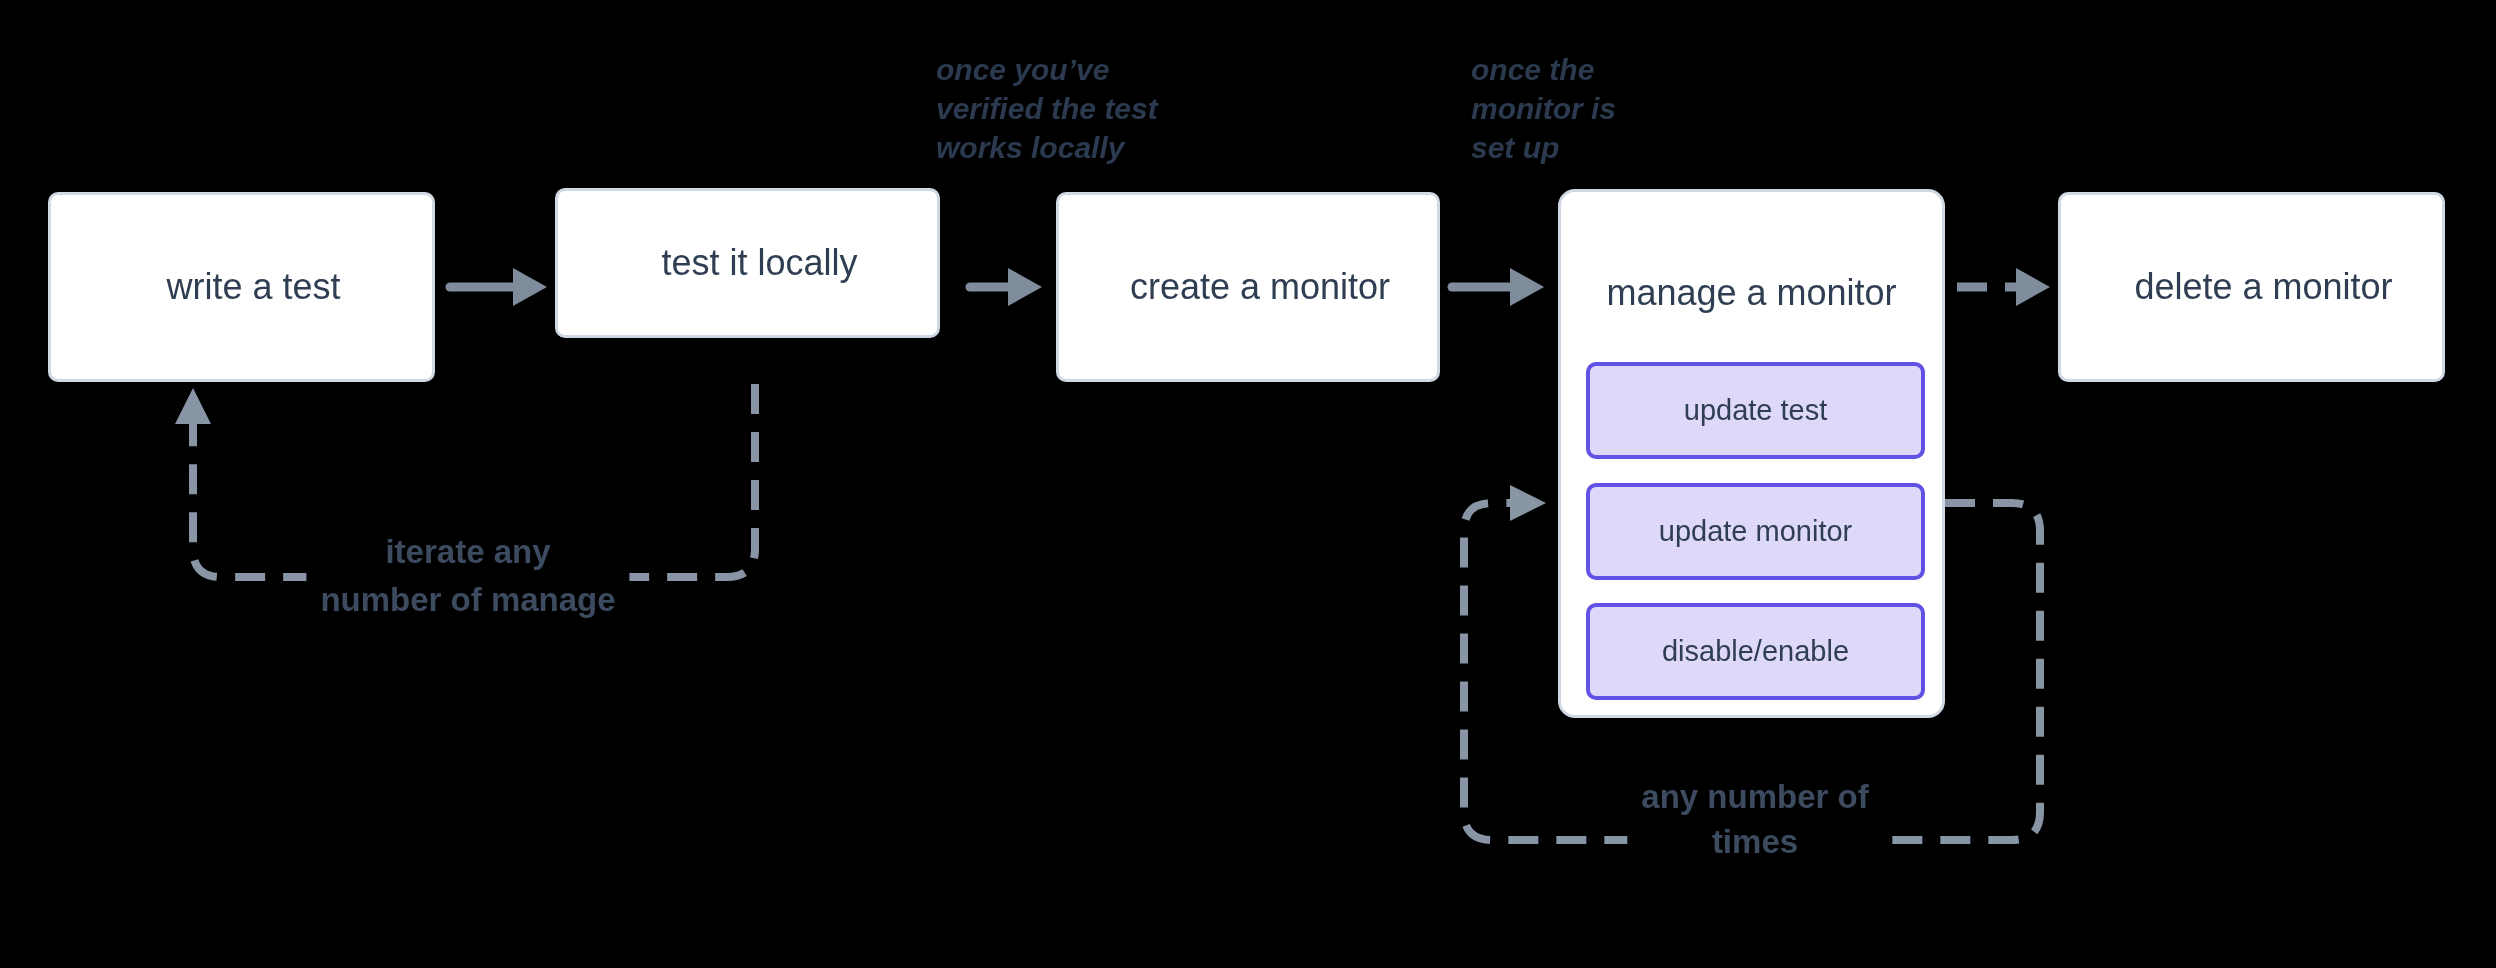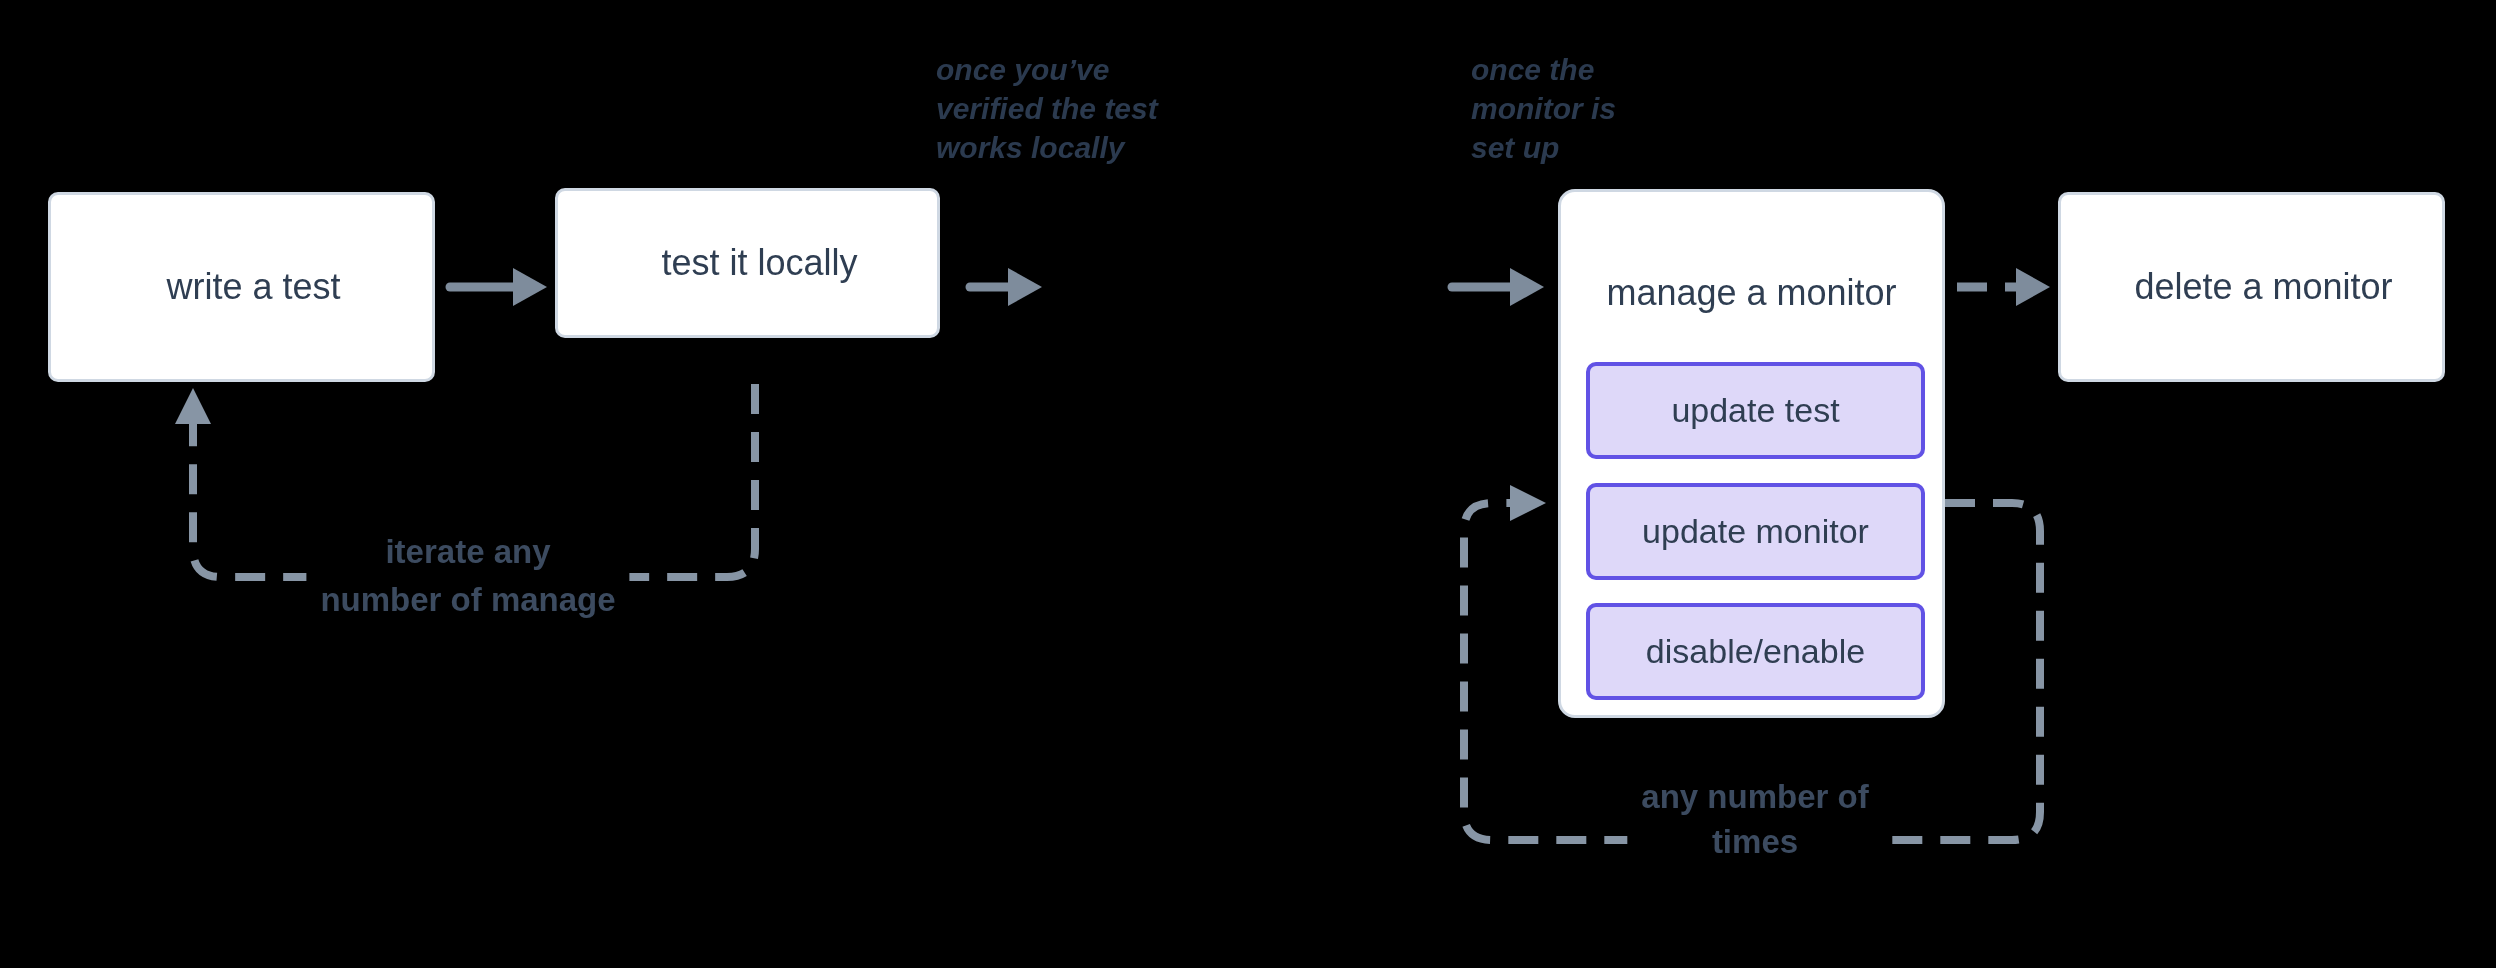--- a/index.html
+++ b/index.html
@@ -51,21 +51,21 @@
   }
   .subaction{
     position:absolute;
     left:25px;
     width:339px;
     height:97px;
     background:var(--subaction-bg);
     border:4px solid var(--subaction-border);
     border-radius:10px;
     display:flex;align-items:center;justify-content:center;
-    font-size:34px;font-weight:500;color:var(--node-text);
+    font-size:29px;font-weight:500;color:var(--node-text);
   }
   .subaction-1{top:170px;}
   .subaction-2{top:291px;}
   .subaction-3{top:411px;}
   svg.wires{
     position:absolute;left:0;top:0;
     width:2496px;height:968px;
     z-index:3;
     pointer-events:none;
   }
@@ -110,20 +110,23 @@
 <div class="canvas">
 
   <div class="node node-write">
     <span>write a test</span>
   </div>
 
   <div class="node node-testlocal">
     <span>test it locally</span>
   </div>
 
+  <div class="node node-create">
+    <span>create a monitor</span>
+  </div>
 
   <div class="node node-manage">
     <div class="manage-title">manage a monitor</div>
     <div class="subaction subaction-1">
       <span>update test</span>
     </div>
     <div class="subaction subaction-3">
       <span>disable/enable</span>
     </div>
     <div class="subaction subaction-2">

